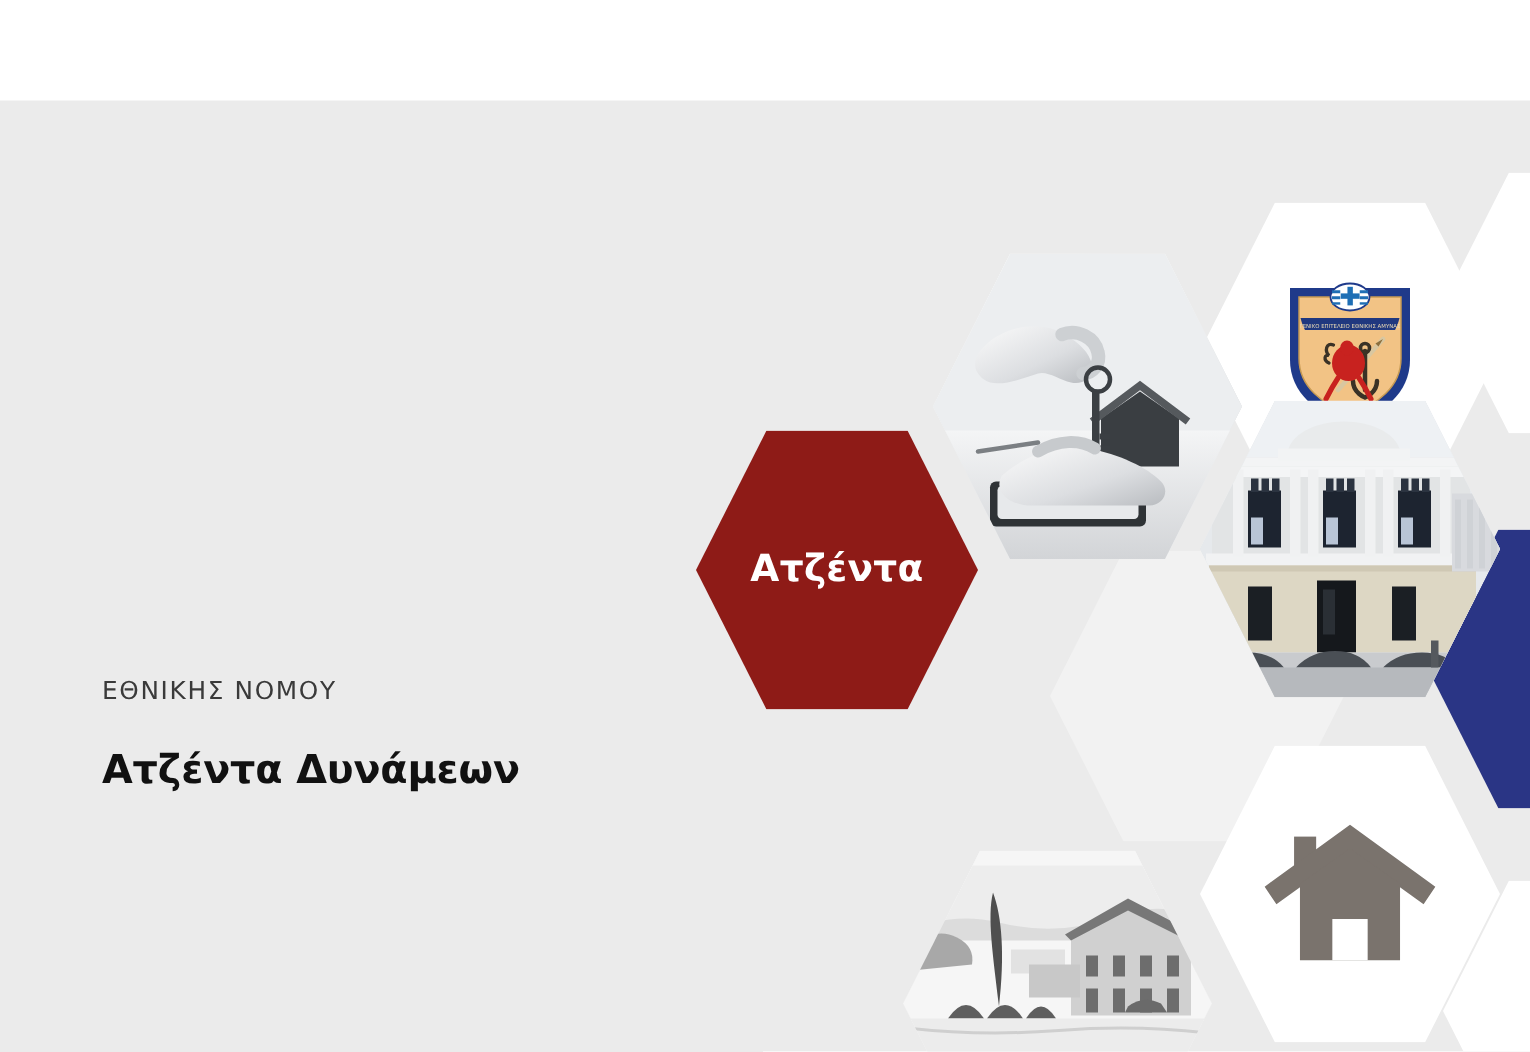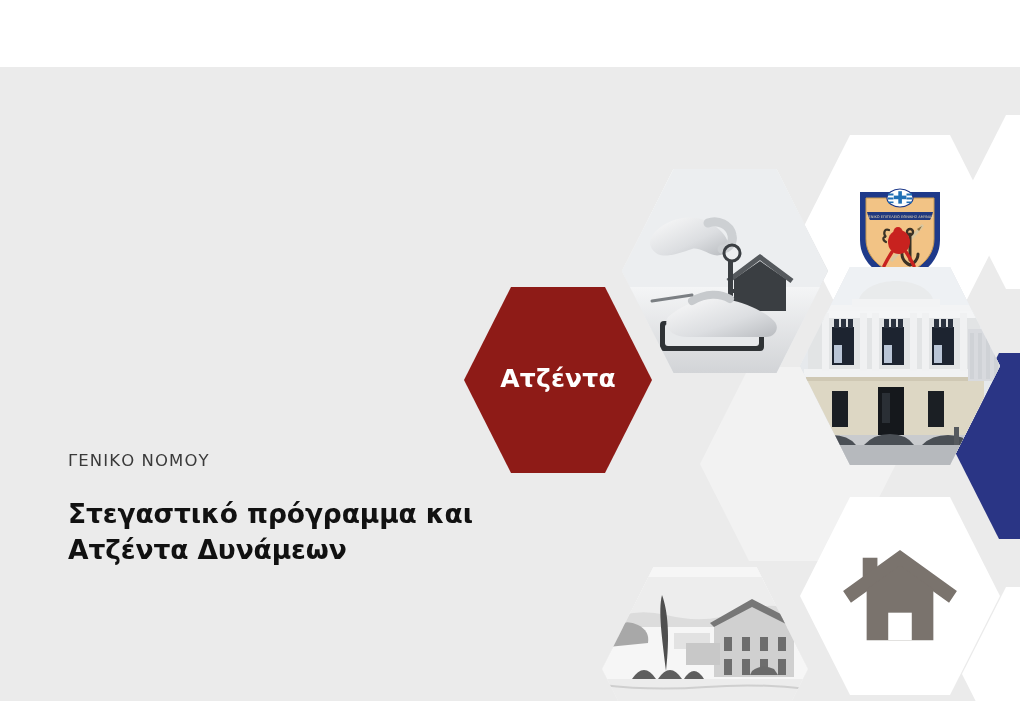--- a/index.html
+++ b/index.html
@@ -374,21 +374,20 @@
           <path d="M150 104 q10 -8 22 -2 l4 6 h-28 z" fill="#6a6a6a"></path>
         </svg>
       </div>
     </div>
 
     <div class="hex" id="hex-agenda">
       <div id="agenda-label">Ατζέντα</div>
     </div>
 
     <div id="text-block">
-      <div id="kicker">ΓΕΝΙΚΟ ΝΟΜΟΥ</div>
+      <div id="kicker">ΕΘΝΙΚΗΣ ΝΟΜΟΥ</div>
       <h1 id="headline">
-        <span class="hl-line">Στεγαστικό πρόγραμμα και</span>
         <span class="hl-line">Ατζέντα Δυνάμεων</span>
       </h1>
     </div>
 
   </div>
 </div>
 
 </body></html>

